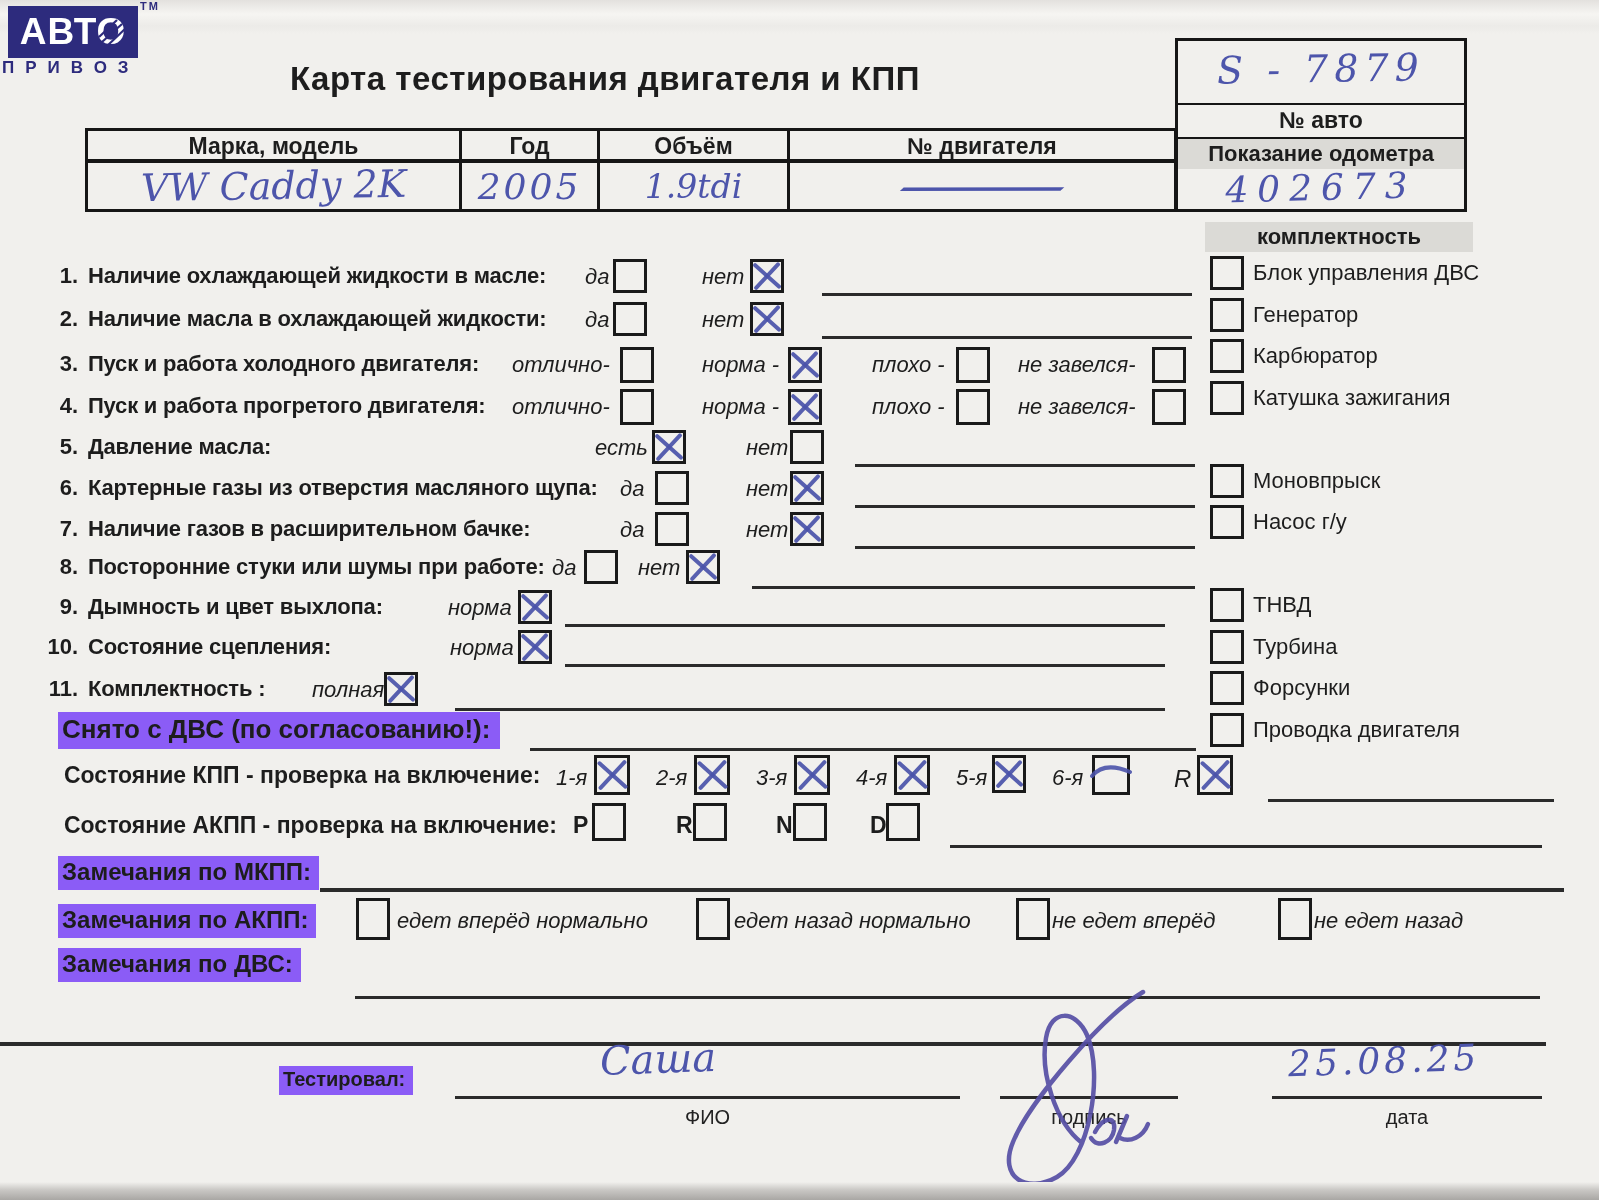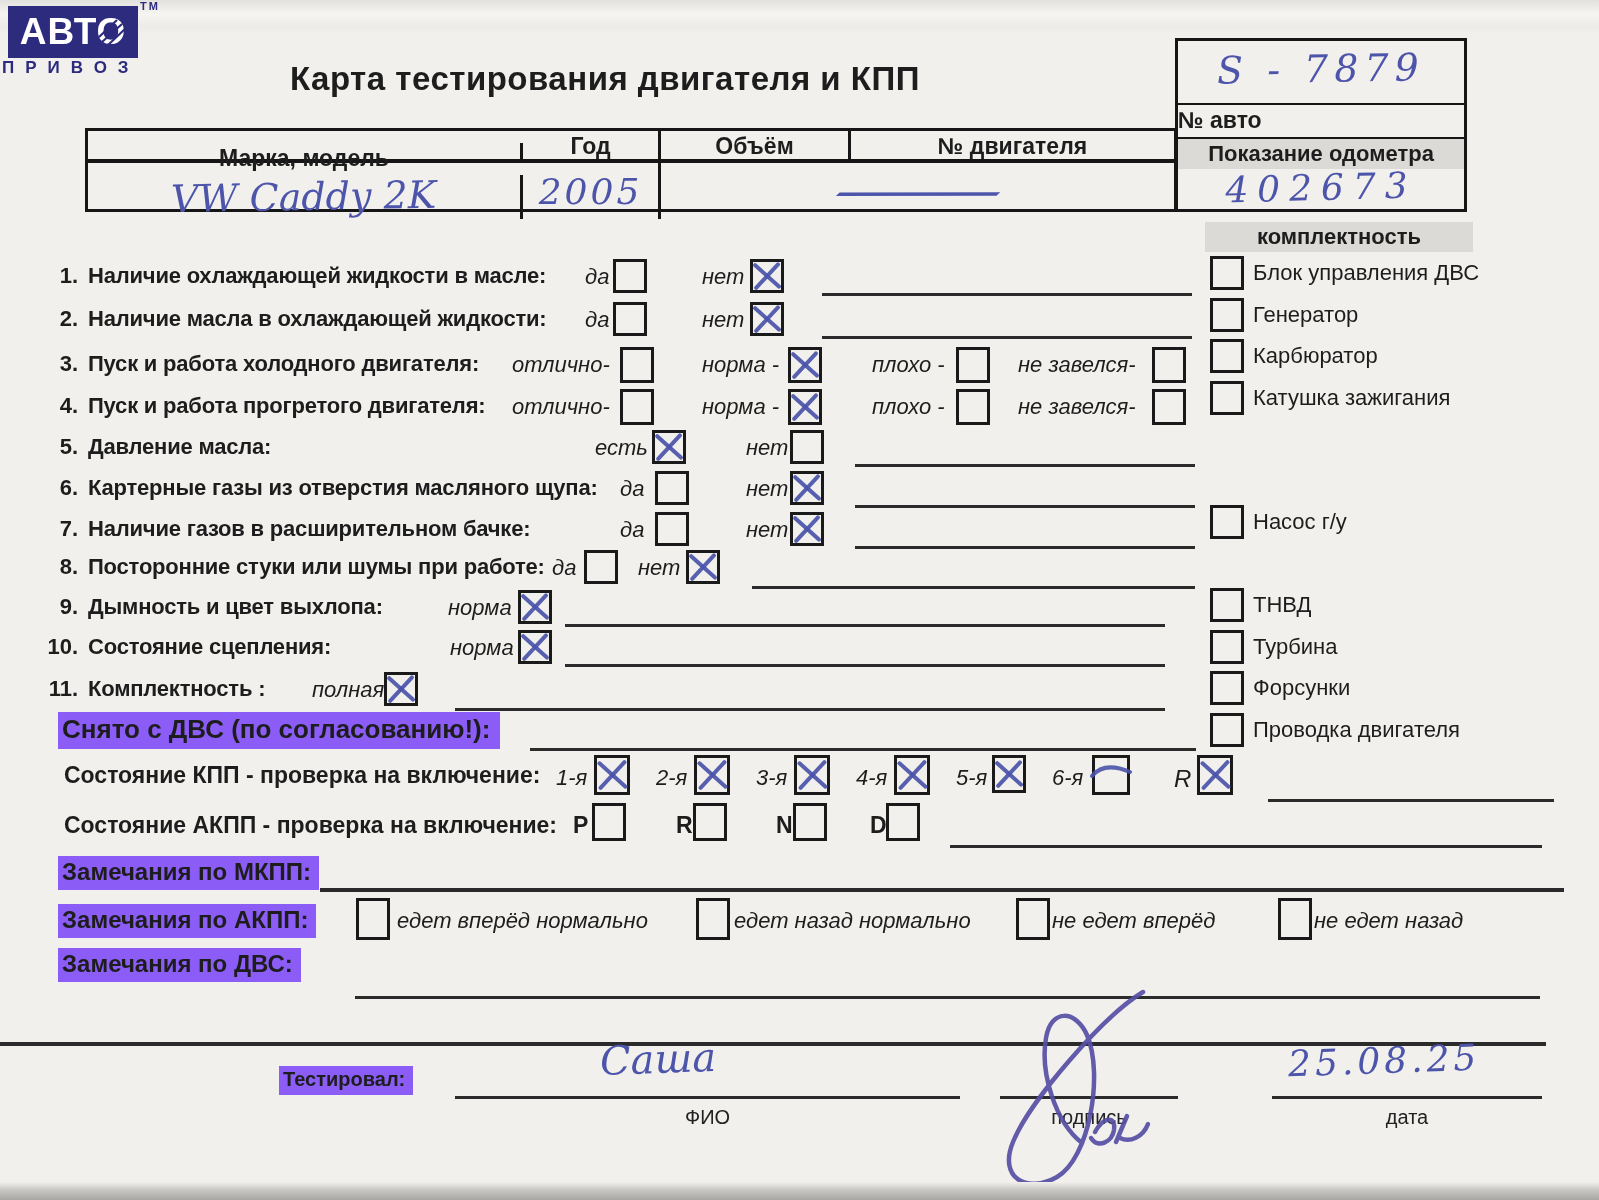--- a/index.html
+++ b/index.html
@@ -21,35 +21,35 @@
   
   .title{position:absolute;left:290px;top:60px;width:720px;
     font-size:33px;font-weight:bold;letter-spacing:0.5px;}
   
   .ink{font-family:"DejaVu Serif",serif;font-style:italic;color:#4d55ab;}
   
   .auto-box{position:absolute;left:1175px;top:38px;width:292px;height:174px;border:3px solid #161616;}
   .auto-num{position:absolute;left:0;top:0;width:100%;height:60px;text-align:center;
     font-size:38px;letter-spacing:6px;padding-top:6px;transform:rotate(-1deg);}
   .auto-div1{position:absolute;left:0;top:62px;width:100%;height:2px;background:#161616;}
-  .auto-lab1{position:absolute;left:0;top:66px;width:100%;font-weight:bold;font-size:23px;}
+  .auto-lab1{position:absolute;left:0;top:66px;width:100%;text-align:center;font-weight:bold;font-size:23px;}
   .auto-div2{position:absolute;left:0;top:96px;width:100%;height:2px;background:#161616;}
   .auto-lab2{position:absolute;left:0;top:98px;width:100%;height:30px;background:#dbdad6;
     text-align:center;font-weight:bold;font-size:22px;padding-top:2px;}
   .auto-odo{position:absolute;left:0;top:126px;width:100%;text-align:center;
     font-size:36px;letter-spacing:9px;transform:rotate(-1.5deg);}
   
   .veh{position:absolute;left:85px;top:128px;width:1092px;height:84px;border:3px solid #161616;
     display:flex;flex-direction:column;}
   .veh-head{display:flex;height:32px;border-bottom:4px solid #161616;}
   .veh-head .c{font-weight:bold;font-size:23px;text-align:center;padding-top:2px;}
   .veh-vals{flex:1;display:flex;}
   .c{border-right:3px solid #161616;text-align:center;}
   .c:last-child{border-right:none;}
-  .c1{width:435px;margin-top:12px;} .c2{width:138px;} .c3{width:190px;} .c4{flex:1;}
+  .c1{width:374px;} .c2{width:138px;} .c3{width:190px;} .c4{flex:1;}
   .veh-vals .c{display:flex;align-items:center;justify-content:center;}
   .v-make{font-size:38px;transform:rotate(-1deg);} .v-year{font-size:36px;letter-spacing:3px;}
   .v-vol{font-size:33px;} 
   .v-dash{display:inline-block;font-size:30px;font-weight:bold;transform:scaleX(6) rotate(-0.5deg);}
   
   .hl{background:#8b5cf6;margin-left:32px;}
   
   .comp-header{position:absolute;left:1205px;top:222px;width:268px;height:30px;background:#dbdad6;
     text-align:center;font-weight:bold;font-size:22px;padding-top:2px;}
   .comp-item{position:absolute;left:1205px;width:390px;height:34px;}
@@ -109,20 +109,23 @@
       <div class="c c3">Объём</div>
       <div class="c c4">№ двигателя</div>
     </div>
     <div class="veh-vals">
       <div class="c c1">
           <span class="ink v-make">VW Caddy 2K</span>
         </div>
       <div class="c c2">
           <span class="ink v-year">2005</span>
         </div>
+      <div class="c c3">
+          <span class="ink v-vol">1.9tdi</span>
+        </div>
       <div class="c c4">
           <span class="ink v-dash">—</span>
         </div>
     </div>
   </div>
 
   <div class="comp-header">комплектность</div>
   <div class="comp-item" style="top:256px">
     <span class="chk"></span>
     <span class="clabel">Блок управления ДВС</span>
@@ -131,20 +134,24 @@
     <span class="chk"></span>
     <span class="clabel">Генератор</span>
     </div>
   <div class="comp-item" style="top:381px">
     <span class="chk"></span>
     <span class="clabel">Катушка зажигания</span>
     </div>
   <div class="comp-item" style="top:339px">
     <span class="chk"></span>
     <span class="clabel">Карбюратор</span>
+    </div>
+  <div class="comp-item" style="top:464px">
+    <span class="chk"></span>
+    <span class="clabel">Моновпрыск</span>
     </div>
   <div class="comp-item" style="top:505px">
     <span class="chk"></span>
     <span class="clabel">Насос г/у</span>
     </div>
   <div class="comp-item" style="top:588px">
     <span class="chk"></span>
     <span class="clabel">ТНВД</span>
     </div>
   <div class="comp-item" style="top:630px">

